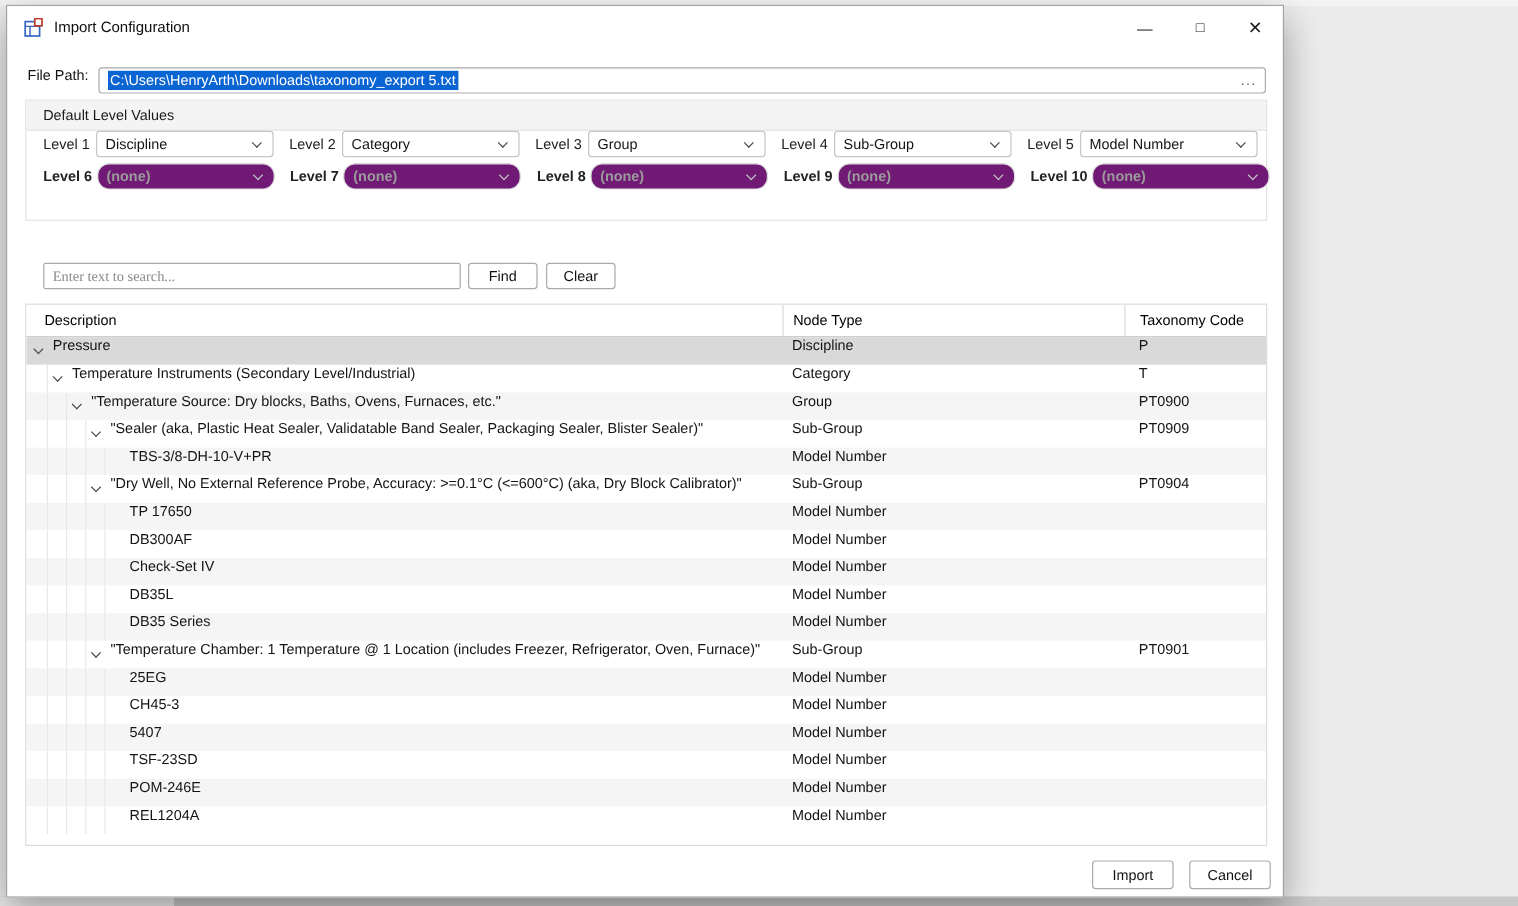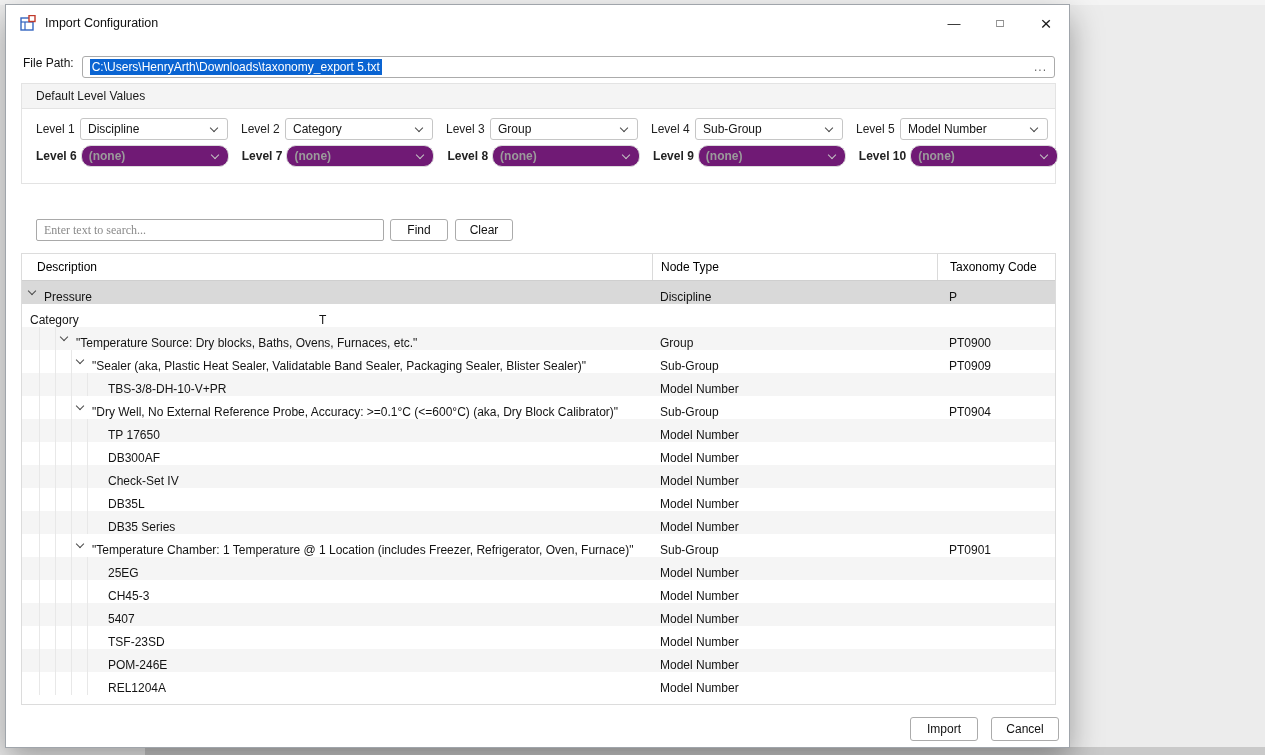--- a/index.html
+++ b/index.html
@@ -30,21 +30,21 @@
                     align-items:center; padding:0 7px; background:#fff; }
   .filepath-selected { font-size:12px; color:#ffffff; background:#0a64d2; padding:1px 2px; white-space:nowrap; }
   .browse { margin-left:auto; color:#666; font-size:12px; letter-spacing:1px; padding-left:8px; }
 
   
   .groupbox { position:absolute; top:78px; left:15px; right:13px; height:101px; border:1px solid #e3e3e3; background:#fff; }
   .groupbox-header { height:25px; background:#f4f4f4; border-bottom:1px solid #e3e3e3; display:flex;
                      align-items:center; padding-left:14px; font-size:12px; font-weight:normal; color:#1a1a1a; }
   .levels { padding:0 14px; }
   .level-row { display:flex; align-items:center; }
-  .level-row:first-child { margin-top:9px; }
+  .level-row:first-child { }
   .level-row + .level-row { margin-top:5px;font-weight:bold; }
   .level-item { display:flex; align-items:center; margin-right:13px; }
   .level-label { font-size:12px; color:#222; min-width:40px; margin-right:4px; white-space:nowrap; }
   .combo { width:148px; height:22px; border:1px solid #c6c6c6; border-radius:3px; background:#fff;
            display:flex; align-items:center; padding:0 7px; font-size:12px; color:#141414; }
   .combo-value { flex:1; white-space:nowrap; overflow:hidden; }
   .combo-chev { flex:none; display:flex; align-items:center; justify-content:center; width:12px; }
   .chev { width:6px; height:6px; border-right:1.4px solid #4a4a4a; border-bottom:1.4px solid #4a4a4a;
           transform:rotate(45deg); display:inline-block; margin-top:-3px; }
   .combo.disabled { color:#9b9b9b; border-color:#dcdcdc; background:#701a75;border-radius:10px; }
@@ -64,21 +64,21 @@
   .tree-table { position:absolute; top:248px; left:15px; right:13px; height:452px; border:1px solid #dcdcdc; background:#fff; overflow:hidden; }
   .tree-header { height:27px; display:flex; align-items:stretch; background:#fff; border-bottom:1px solid #cfcfcf; }
   .hcell { display:flex; align-items:center; font-size:12px; color:#000; }
   .hcell.desc { width:630px; padding-left:15px; }
   .hcell.node { width:285px; padding-left:8px; border-left:1px solid #dadada; }
   .hcell.tax  { flex:1; padding-left:12px; border-left:1px solid #dadada; }
 
   .trow { height:23px; display:flex; align-items:stretch; font-size:12px; background:#ffffff; }
   .trow.alt { background:#f5f5f5; }
   .trow.selected { background:#d9d9d9; }
-  .cell { display:flex; align-items:flex-end; color:#141414; }
+  .cell { display:flex; align-items:flex-start; color:#141414; }
   .cell.desc { width:630px; padding-left:2px; overflow:hidden; }
   .cell.node { width:285px; padding-left:8px; }
   .cell.tax  { flex:1; padding-left:12px; }
   .indent { width:16px; height:100%; border-right:1px solid #e8e8e8; flex:none; }
   .chevcell { width:16px; height:100%; display:flex; align-items:center; justify-content:center; flex:none; }
   .dtext { padding-left:4px; white-space:nowrap; }
 
   
   .footer { position:absolute; right:10px; bottom:6px; display:flex; }
   .footer .btn { width:68px; height:24px; }
@@ -241,20 +241,27 @@
           <div class="cell desc">
             <span class="chevcell">
               <span class="chev"></span>
             </span>
             <span class="dtext">Pressure</span>
           </div>
           <div class="cell node">Discipline</div>
           <div class="cell tax">P</div>
         </div>
         <div class="trow">
+          <div class="cell desc">
+            <span class="indent"></span>
+            <span class="chevcell">
+              <span class="chev"></span>
+            </span>
+            <span class="dtext">Temperature Instruments (Secondary Level/Industrial)</span>
+          </div>
           <div class="cell node">Category</div>
           <div class="cell tax">T</div>
         </div>
         <div class="trow alt">
           <div class="cell desc">
             <span class="indent"></span>
             <span class="indent"></span>
             <span class="chevcell">
               <span class="chev"></span>
             </span>

